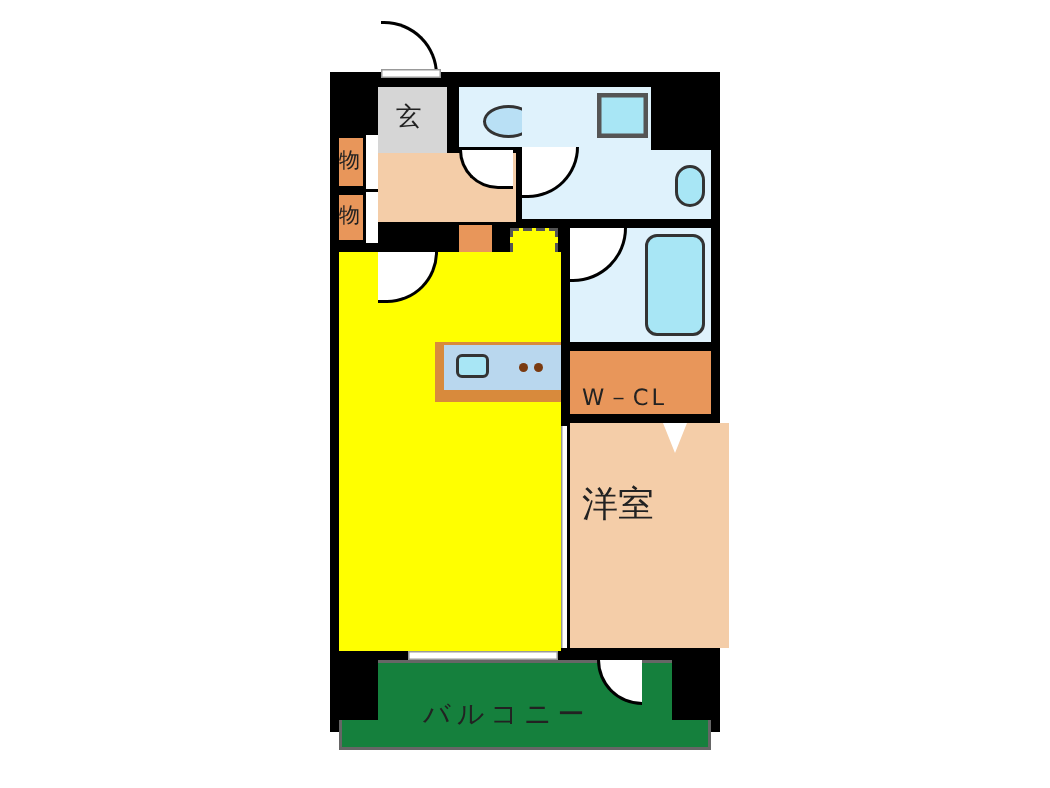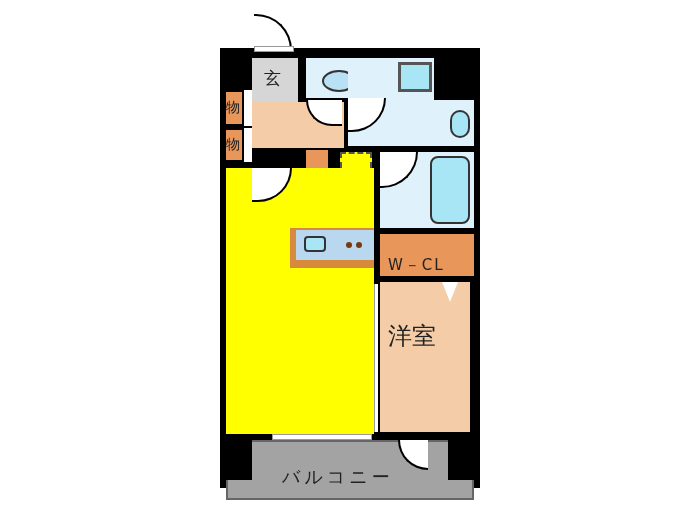--- a/index.html
+++ b/index.html
@@ -61,26 +61,26 @@
   <div class="abs" style="left:6px;top:2px;width:78px;height:30px;background:#b9d7ee;"></div>
   <div class="abs" style="left:14px;top:8px;width:22px;height:16px;border:2px solid #333;border-radius:4px;background:#a8e6f5;"></div>
   <div class="abs" style="left:56px;top:14px;width:6px;height:6px;border-radius:50%;background:#7a3a10;"></div>
   <div class="abs" style="left:66px;top:14px;width:6px;height:6px;border-radius:50%;background:#7a3a10;"></div>
 </div>
 
 <div class="abs" style="left:380px;top:234px;width:94px;height:42px;background:#e8965a;">
   <span class="txt" style="left:8px;top:24px;font-size:15px;letter-spacing:2px;">W－CL</span>
 </div>
 
-<div class="abs" style="left:380px;top:282px;width:90px;height:150px;background:#f4cda8;">
+<div class="abs" style="left:380px;top:282px;width:106px;height:150px;background:#f4cda8;">
   <div class="abs" style="left:62px;top:0;width:0;height:0;border-left:8px solid transparent;border-right:8px solid transparent;border-top:20px solid #fff;"></div>
   <span class="txt" style="left:8px;top:42px;font-size:24px;">洋室</span>
 </div>
 <div class="abs" style="left:374px;top:284px;width:4px;height:148px;background:#fff;border-left:1px solid #999;"></div>
 
 <div class="abs" style="left:272px;top:434px;width:100px;height:6px;background:#fff;border:1px solid #999;"></div>
 
-<div class="abs" style="left:226px;top:440px;width:248px;height:60px;background:#a3a3a3;border:2px solid #666;">
+<div class="abs" style="left:226px;top:440px;width:248px;height:60px;background:#15803d;border:2px solid #666;">
   <div class="abs wall" style="left:-2px;top:-2px;width:26px;height:40px;"></div>
   <div class="abs wall" style="left:220px;top:-2px;width:26px;height:40px;"></div>
   <div class="abs" style="left:170px;top:-2px;width:30px;height:30px;background:#fff;border-bottom:2px solid #000;border-left:2px solid #000;border-bottom-left-radius:30px;"></div>
   <span class="txt" style="left:54px;top:26px;font-size:18px;letter-spacing:4px;">バルコニー</span>
 </div>
 
 </body></html>

